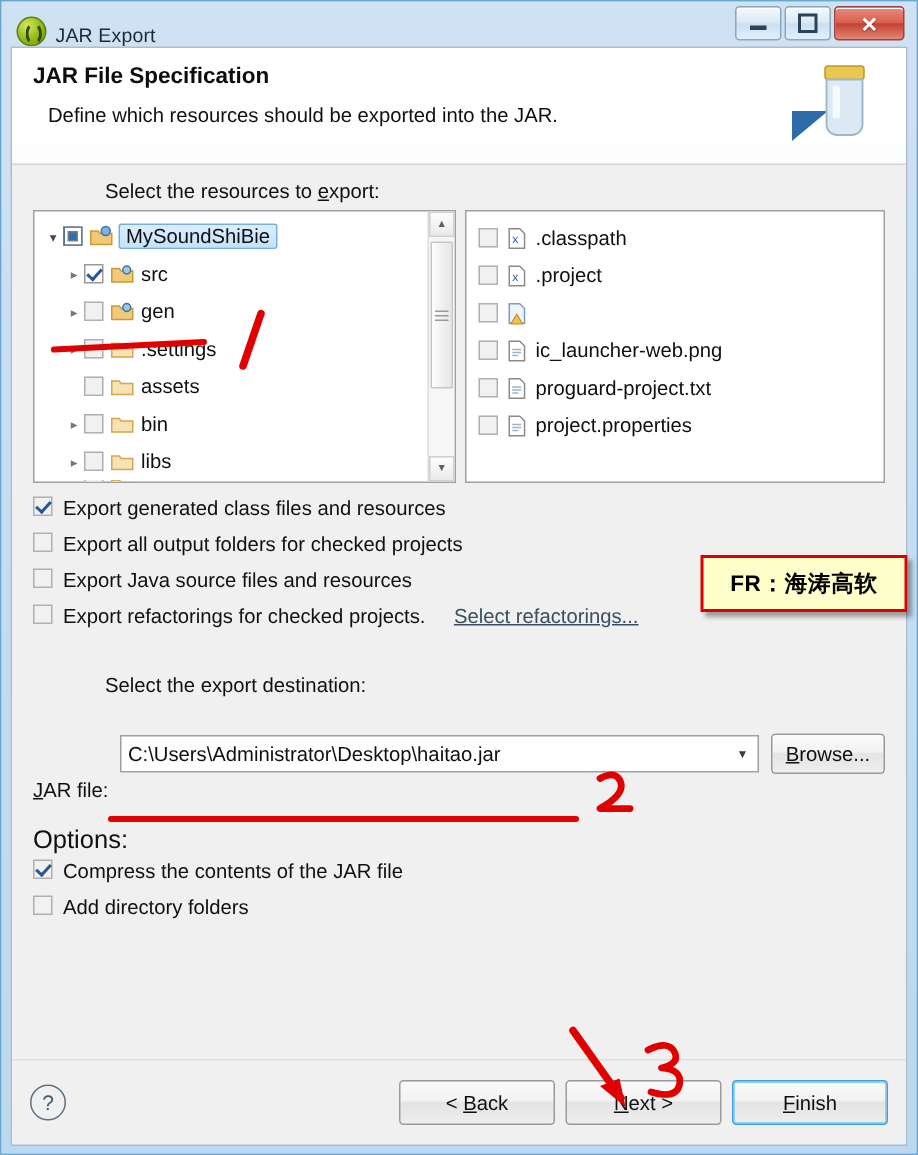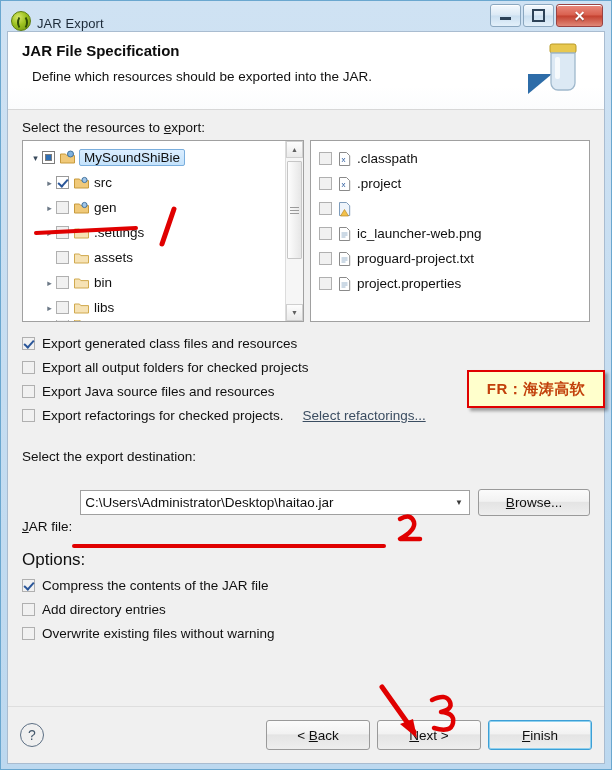--- a/index.html
+++ b/index.html
@@ -79,21 +79,21 @@
   }
   .banner h1 {
     margin: 0 0 10px 0; font-size: 15px; font-weight: bold; color: #0d0d0d;
   }
   .banner p { margin: 0 0 0 10px; font-size: 13.5px; color: #101010; }
   .jar-icon {
     position: absolute; right: 14px; top: 6px; width: 64px; height: 62px;
   }
   
   .content { padding: 10px 14px 0 14px; flex: 1; position: relative; }
-  .field-label { font-size: 13.5px; color: #101010; margin-bottom: 5px; }
+  .field-label { font-size: 13.5px; color: #101010; margin-bottom: 5px; margin-left: 48px; }
   .field-label u { text-decoration: underline; }
   .panels { display: flex; gap: 6px; height: 182px; }
   .tree-panel, .file-panel {
     background: #fff; border: 1px solid #a0a0a0;
     box-sizing: border-box; position: relative; overflow: hidden;
   }
   .tree-panel { width: 282px; }
   .file-panel { flex: 1; }
   .tree-inner { padding: 4px 0 0 2px; }
   .row {
@@ -143,21 +143,21 @@
     position: absolute; top: 20px; left: 1px; right: 1px; height: 96px;
     background: linear-gradient(90deg,#fdfdfd,#e6e6e6);
     border: 1px solid #c6c6c6; border-radius: 1px;
     display:flex; align-items:center; justify-content:center;
   }
   .grip { width: 9px; }
   .grip div { height: 1px; background: #9a9a9a; margin: 2px 0; }
   
   .opts { margin-top: 9px; }
   .opt-row {
-    display: flex; align-items: center; height: 24px;
+    display: flex; align-items: flex-start; height: 24px;
     font-size: 13.5px; color: #101010;
   }
   .opt-row .cb { margin-right: 7px; }
   .link { color:#3b4d61; text-decoration: underline; margin-left: 19px; }
   
   .dest { margin-top: 22px; }
   .jarline { display:flex; align-items:center; margin-top: 7px; gap: 8px; position: relative;}
   .jarlabel { font-size: 13.5px; color:#101010;margin-top:48px; }
   .combo {
     flex: 1; height: 25px; background: #fff; border: 1px solid #a0a0a0;
@@ -170,21 +170,21 @@
   }
   .combo-arrow {
     width: 20px; text-align:center; font-size: 8px; color: #3a3a3a;
   }
   .btn {
     border: 1px solid #9a9a9a; border-radius: 3px;
     background: linear-gradient(180deg,#fbfbfb 0%,#f2f2f2 45%,#e4e4e4 50%,#eeeeee 100%);
     font-size: 13.5px; color: #0f0f0f; font-family: "Liberation Sans", sans-serif;
     height: 27px; cursor: default;
   }
-  .browse { width: 112px; }
+  .browse { width: 76px; }
   .options-title { margin-top: 16px; font-size: 17px; color:#101010; }
   
   .sep { border-top: 1px solid #dedede; margin: 0; }
   .footer {
     height: 56px; display: flex; align-items: center;
     padding: 0 12px; gap: 7px; position: relative;
   }
   .help {
     width: 22px; height: 22px; border-radius: 50%;
     border: 1px solid #5c6f84; color: #44586c;
@@ -197,21 +197,21 @@
     box-shadow: 0 0 0 1px #8fd0ee inset;
   }
   .fbtn u { text-decoration: underline; }
   
   .ann { position: absolute; pointer-events: none; }
   .ann-note {
     position: absolute; left: 459px; top: 338px;
     width: 134px; height: 34px;
     background: #ffffcc; border: 2px solid #e00000;
     display:flex; align-items:center; justify-content:center;
-    font-size: 15px; font-weight: bold; color: #c2410c;
+    font-size: 15px; font-weight: bold; color: #000000;
     box-shadow: 3px 3px 3px rgba(0,0,0,.35);
     letter-spacing: .5px;
   }
 </style>
 </head>
 <body>
 
 <div class="window">
 
   <div class="titlebar">
@@ -417,25 +417,21 @@
       </div>
 
       <div class="options-title">Options:</div>
       <div class="opts" style="margin-top:3px">
         <div class="opt-row">
           <span class="cb gray checked"></span>
           <span>Compress the contents of the JAR file</span>
         </div>
         <div class="opt-row">
           <span class="cb gray"></span>
-          <span>Add directory entries</span>
-        </div>
-        <div class="opt-row">
-          <span class="cb gray"></span>
-          <span>Overwrite existing files without warning</span>
+          <span>Add directory folders</span>
         </div>
       </div>
     </div>
 
     <div class="sep"></div>
 
     <div class="footer">
       <div class="help">?</div>
       <button class="btn fbtn">&lt; <u>B</u>ack</button>
       <button class="btn fbtn"><u>N</u>ext &gt;</button>

